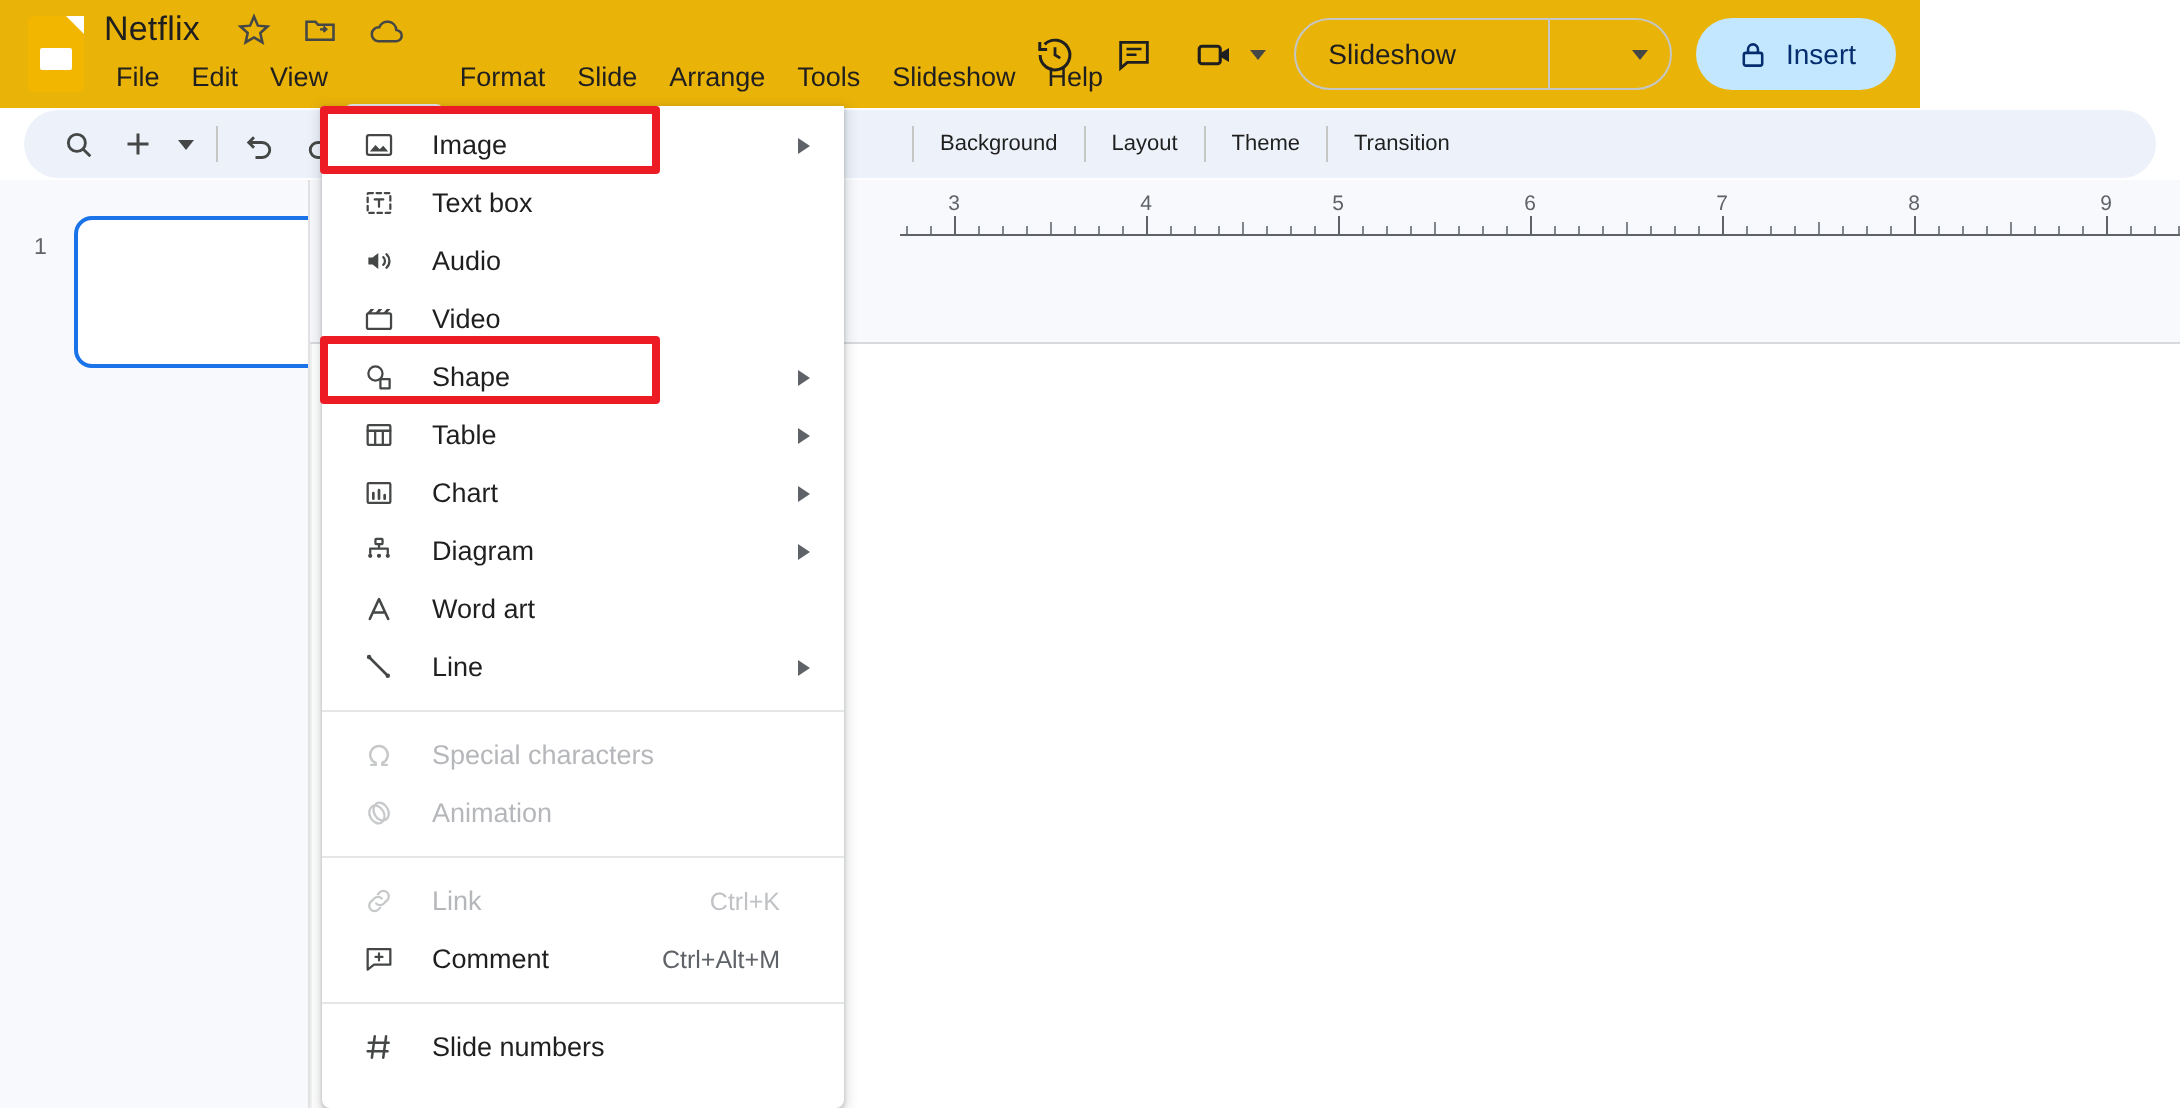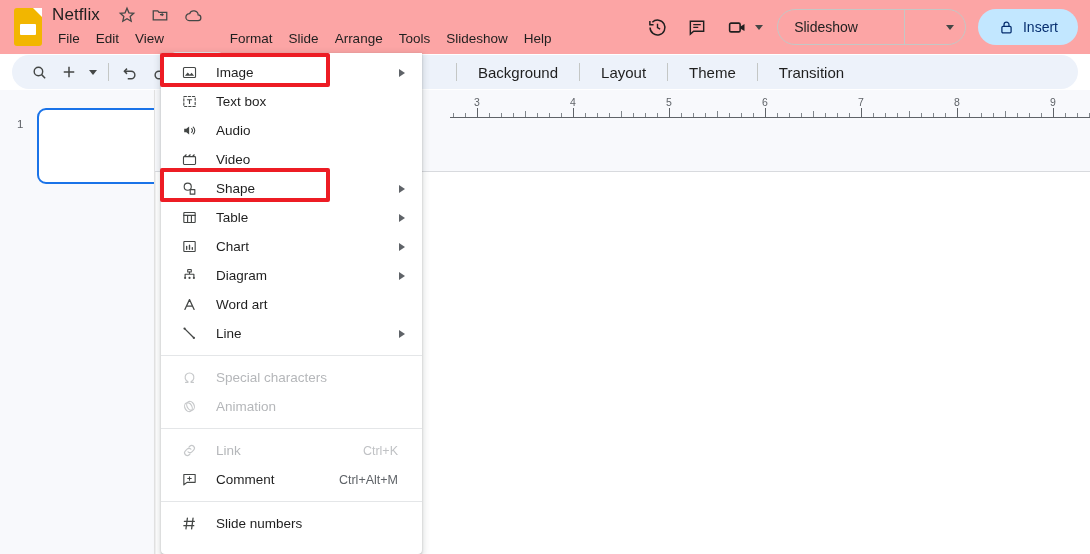--- a/index.html
+++ b/index.html
@@ -5,21 +5,21 @@
   * { box-sizing: border-box; margin: 0; padding: 0; }
   html, body {
     width: 1090px; height: 554px;
     font-family: "Liberation Sans", sans-serif;
     background: #ffffff;
     overflow: hidden;
   }
   #app { position: relative; width: 1090px; height: 554px; }
 
   
-  .topbar { position: absolute; left: 0; top: 0; width: 1090px; height: 54px; background: #fca5a5; }
+  .topbar { position: absolute; left: 0; top: 0; width: 960px; height: 54px; background: #eab308; }
   .logo { position: absolute; left: 14px; top: 8px; width: 28px; height: 38px; }
   .logo-sheet {
     position: absolute; left: 0; top: 0; width: 28px; height: 38px;
     background: #F2B600; border-radius: 3px;
   }
   .logo-fold {
     position: absolute; right: 0; top: 0; width: 9px; height: 9px;
     background: #fff;
     clip-path: polygon(0 0, 100% 100%, 100% 0);
   }
@@ -71,21 +71,21 @@
   .toolbar-pill {
     position: absolute; left: 12px; top: 1px; height: 34px; right: 12px;
     background: #edf2fa; border-radius: 17px;
   }
   .tb-items { position: absolute; left: 24px; top: 1px; height: 34px; display: flex; align-items: center; gap: 0; }
   .tb-btn { width: 30px; height: 30px; display: flex; align-items: center; justify-content: center; color: #444746; }
   .tb-caret { width: 18px; height: 30px; display: flex; align-items: center; justify-content: center; }
   .tb-sep { width: 1px; height: 18px; background: #c4c7c5; margin: 0 6px; }
   .tb-text {
     position: absolute; top: 1px; height: 34px; display: flex; align-items: center;
-    font-size: 15px; color: #1f1f1f; gap: 8px;
+    font-size: 11px; color: #1f1f1f;
   }
   .tb-text .lbl { padding: 0 13px; }
   .tb-text .sep { width: 1px; height: 18px; background: #c4c7c5; }
 
   
   .slidepanel {
     position: absolute; left: 0; top: 90px; width: 155px; height: 464px;
     background: #F8F9FC;
   }
   .slidepanel-edge { position: absolute; left: 154px; top: 90px; width: 1px; height: 464px; background: #e3e3e3; }
@@ -127,21 +127,21 @@
     height: 29px; padding-left: 19px; font-size: 13.5px; color: #1f1f1f;
   }
   .mi.disabled { color: #b5b7ba; }
   .mi .mi-icon {
     width: 18px; height: 18px; display: flex; align-items: center; justify-content: center;
     color: #444746; flex: 0 0 18px;
   }
   .mi.disabled .mi-icon { color: #c6c8ca; }
   .mi .mi-label { margin-left: 18px; white-space: nowrap; }
   .mi .mi-accel {
-    position: absolute; right: 24px; font-size: 12.5px; color: #5f6368;
+    position: absolute; right: 32px; font-size: 12.5px; color: #5f6368;
   }
   .mi.disabled .mi-accel { color: #c0c2c5; }
   .mi .mi-arrow {
     position: absolute; right: 17px; width: 0; height: 0;
     border-top: 4.5px solid transparent; border-bottom: 4.5px solid transparent;
     border-left: 6px solid #5f6368;
   }
   .mdiv { height: 1px; background: #e4e6e8; margin: 7px 0; }
   .menu-pad-top { height: 5px; }
 

